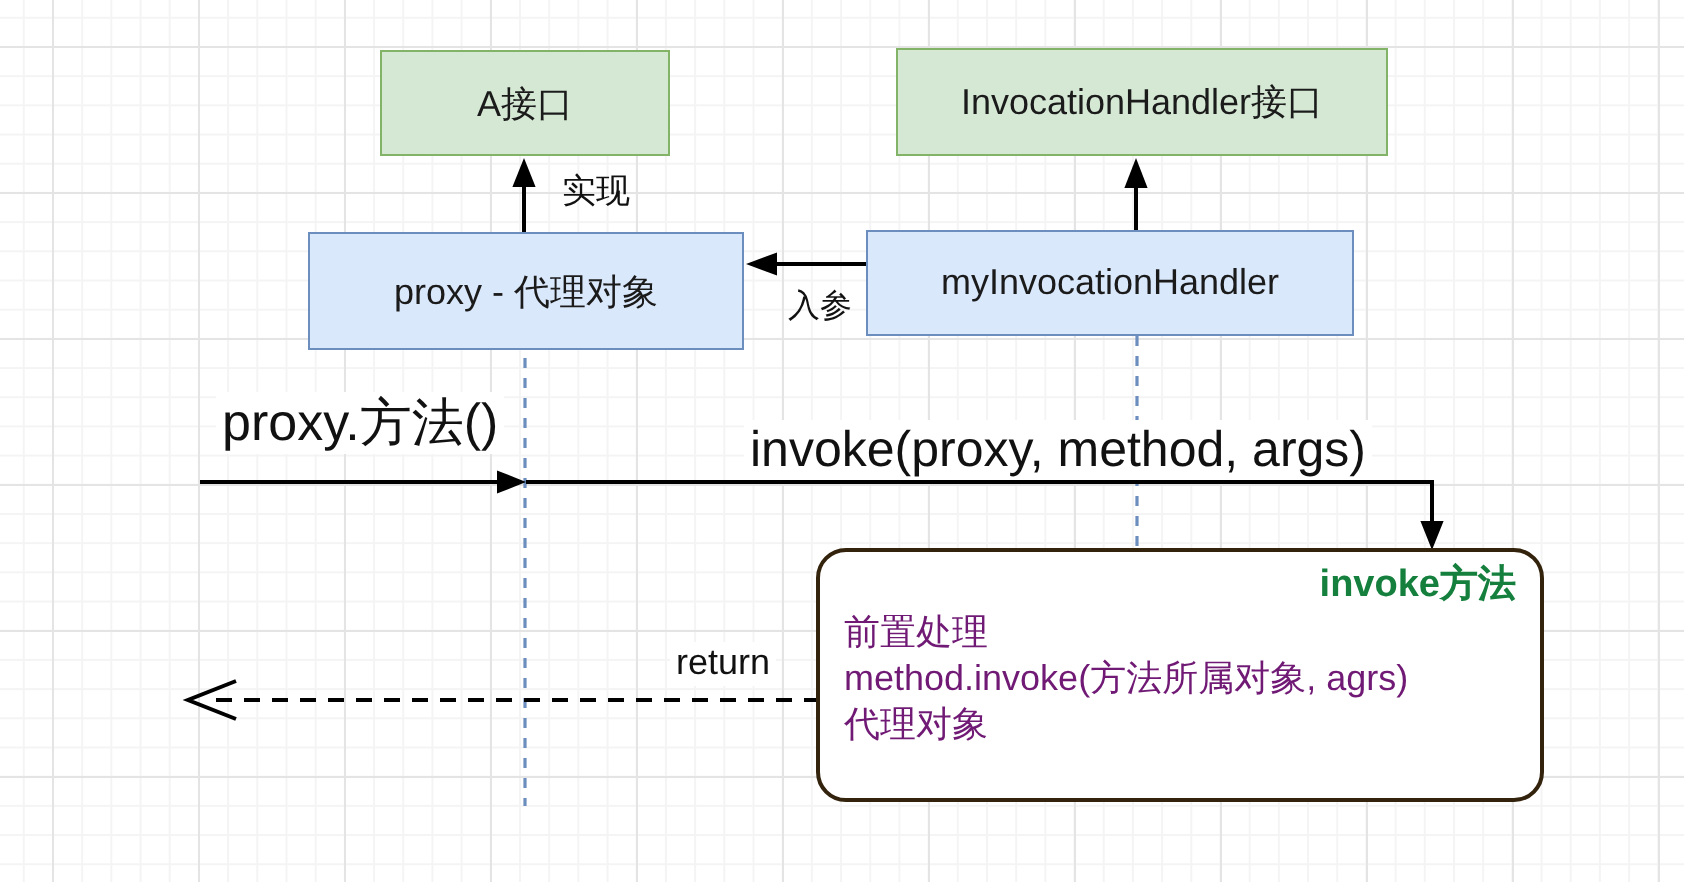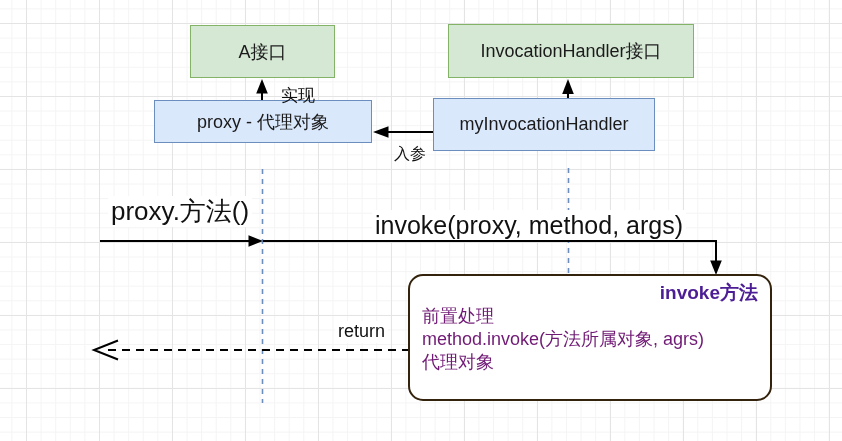--- a/index.html
+++ b/index.html
@@ -41,21 +41,21 @@
     box-sizing:border-box;
     background:#ffffff;
     border:2px solid #33220c;
     border-radius:15px;
     padding:5px 12px 6px 12px;
   }
   .invoke-title{
     text-align:right;
     font-weight:bold;
     font-size:19px;
-    color:#4c1d95;
+    color:#15803d;
     line-height:24px;
   }
   .invoke-line{
     font-size:18px;
     color:#701a75;
     line-height:23px;
     text-align:left;
     white-space:nowrap;
   }
 </style>
@@ -101,25 +101,25 @@
   </svg>
 
   <div class="node green" style="left:448px;top:24px;width:246px;height:54px;">
     <span>InvocationHandler接口</span>
   </div>
 
   <div class="node green" style="left:190px;top:25px;width:145px;height:53px;">
     <span>A接口</span>
   </div>
 
-  <div class="node blue" style="left:154px;top:100px;width:218px;height:43px;">
+  <div class="node blue" style="left:154px;top:116px;width:218px;height:59px;">
     <span>proxy - 代理对象</span>
   </div>
 
-  <div class="node blue" style="left:433px;top:98px;width:222px;height:53px;">
+  <div class="node blue" style="left:433px;top:115px;width:244px;height:53px;">
     <span>myInvocationHandler</span>
   </div>
 
   <div class="edge-label" style="left:281px;top:86px;font-size:17px;">实现</div>
 
   <div class="edge-label" style="left:394px;top:144px;font-size:16px;">入参</div>
 
   <div class="edge-label onwhite" style="left:108px;top:196px;font-size:26px;">proxy.方法()</div>
 
   <div class="edge-label onwhite" style="left:372px;top:210px;font-size:25px;">invoke(proxy, method, args)</div>

